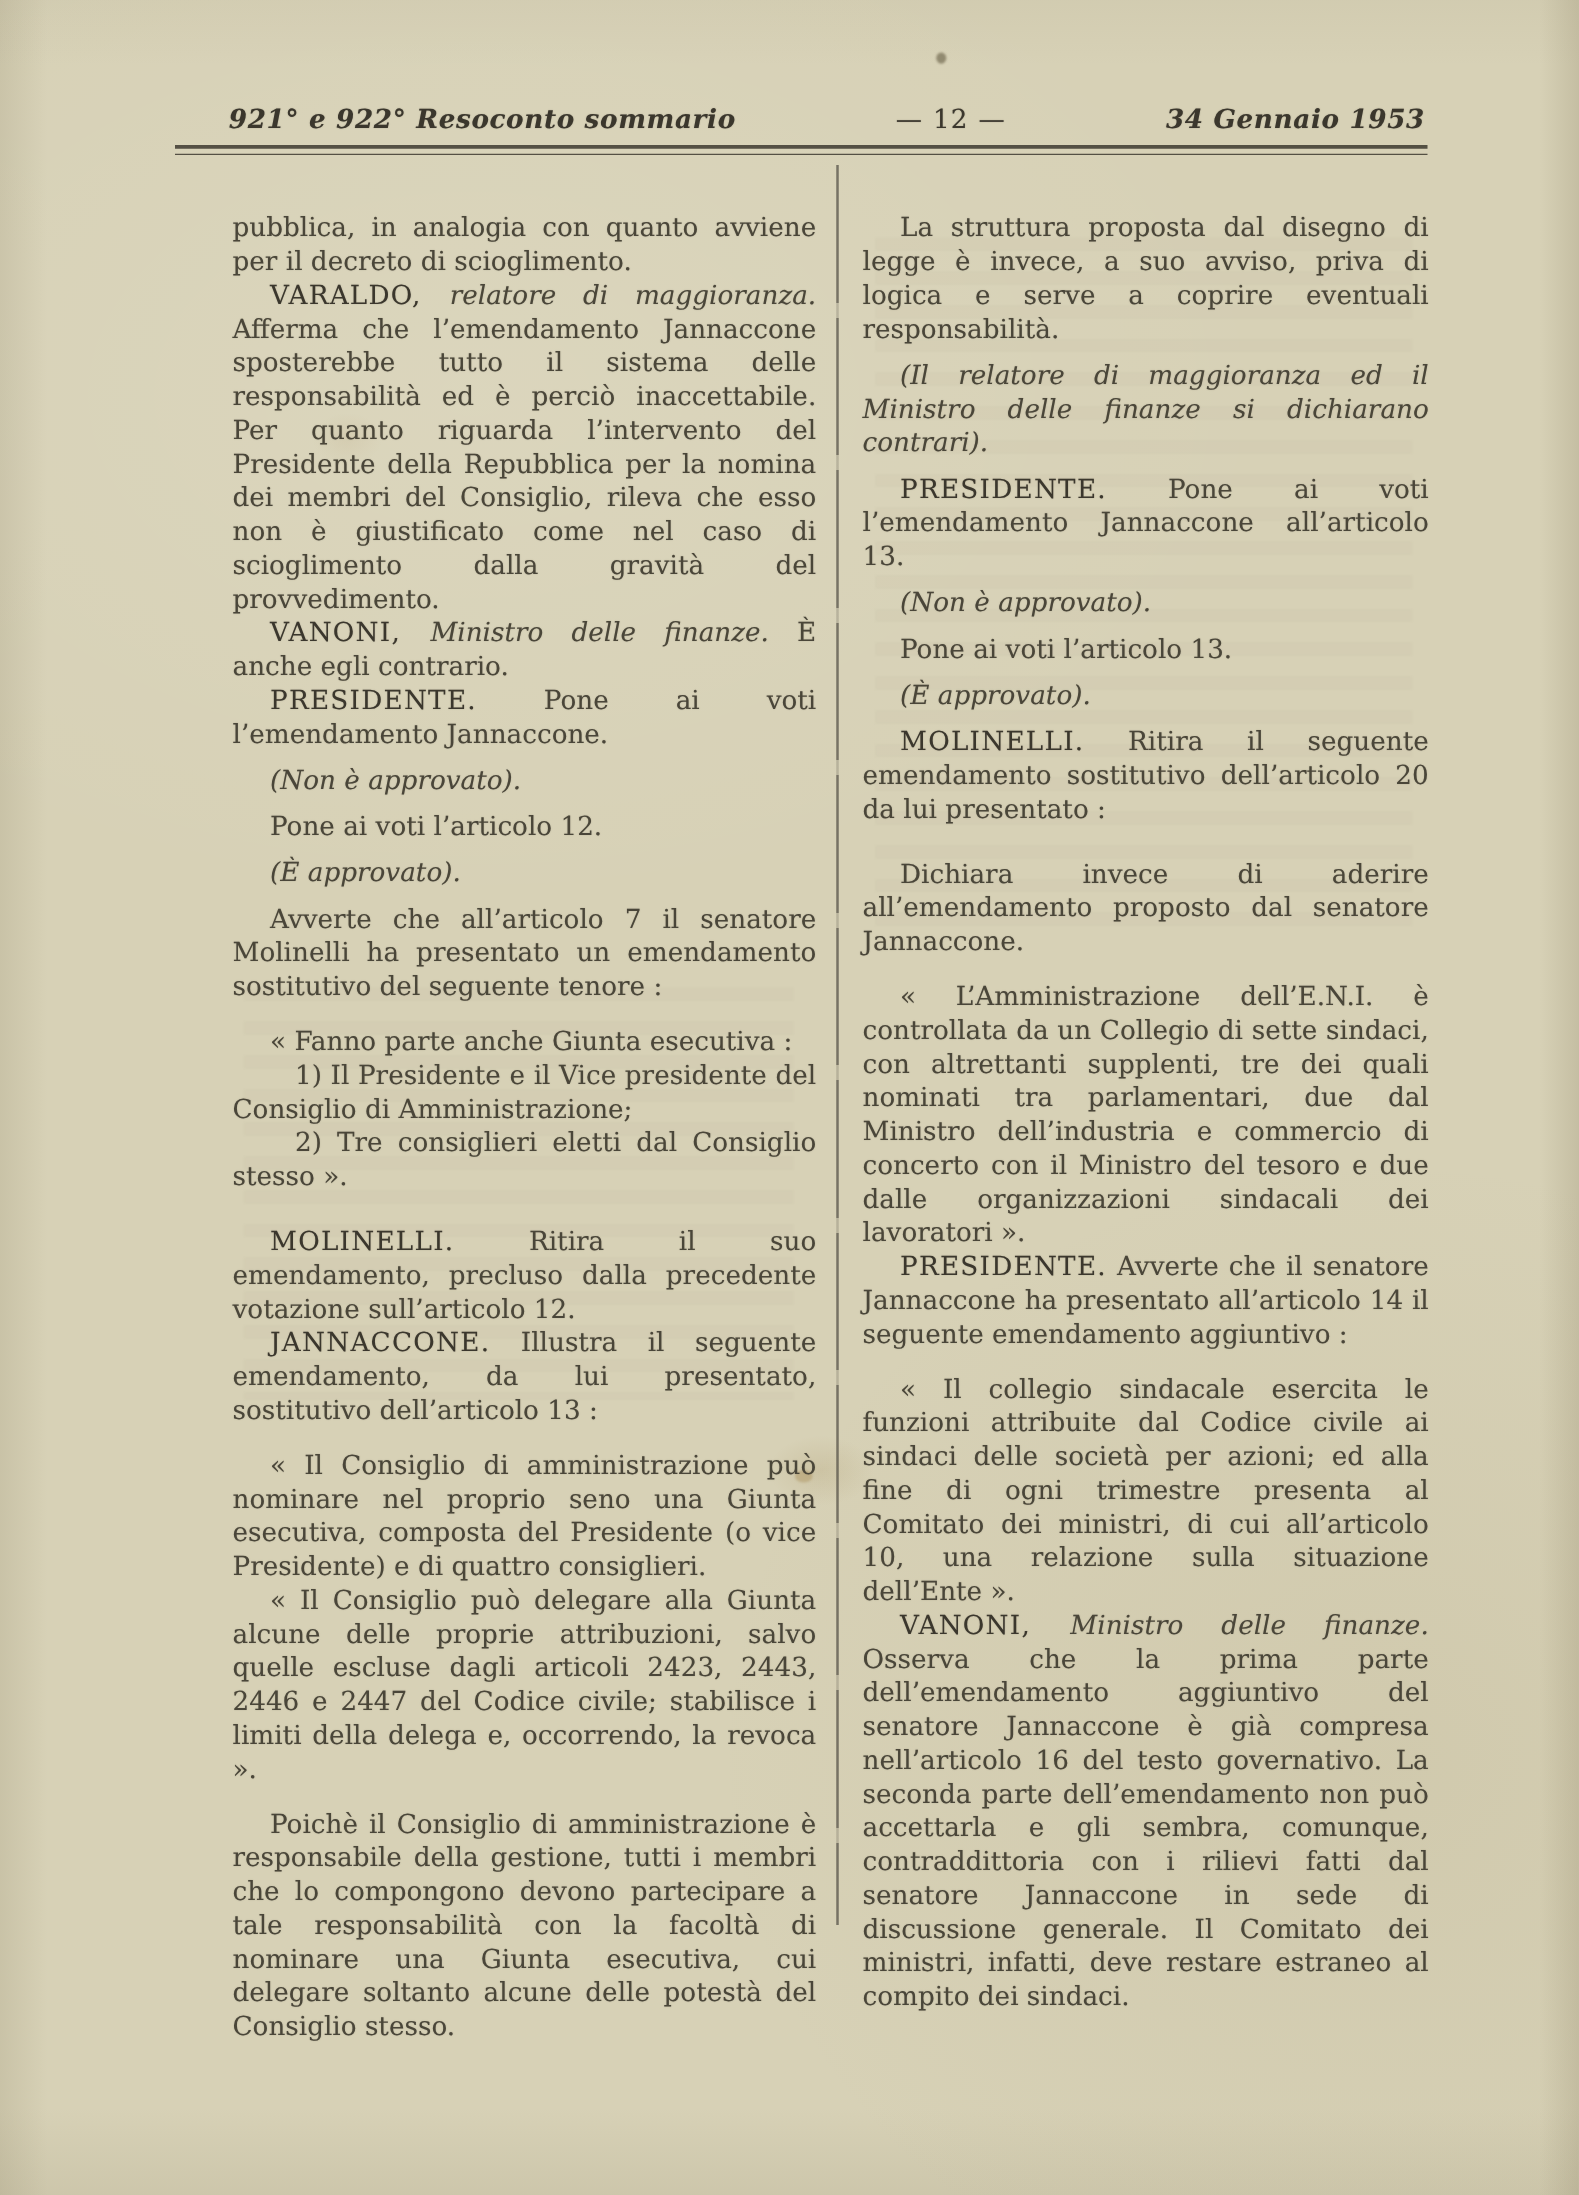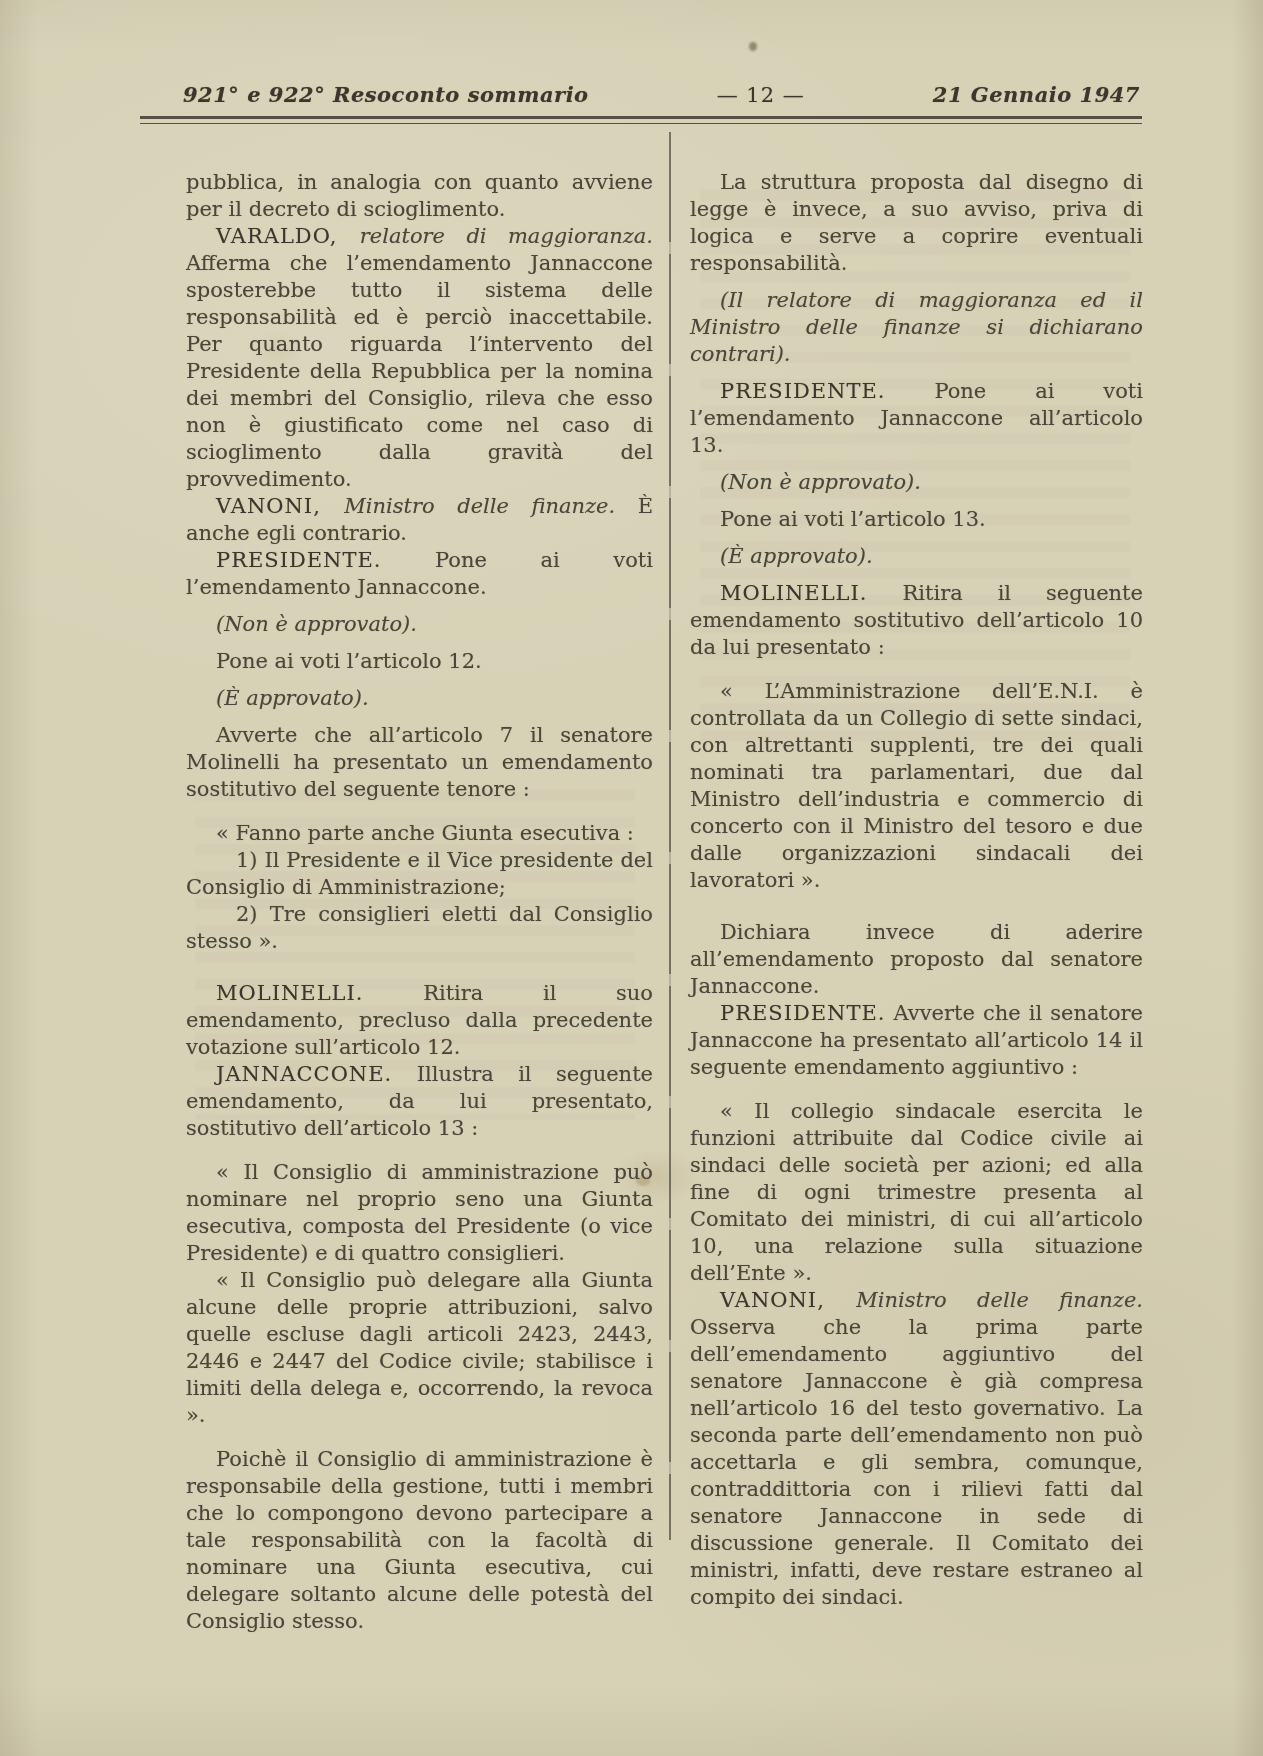--- a/index.html
+++ b/index.html
@@ -78,21 +78,21 @@
 
 <div class="page">
   <div class="ghost g1"></div>
   <div class="ghost g2"></div>
   <div class="speck s1"></div>
   <div class="speck s2"></div>
 
   <div class="header">
     <span class="h-italic">921° e 922° Resoconto sommario</span>
     <span class="h-center">— 12 —</span>
-    <span class="h-italic">21 Gennaio 1947</span>
+    <span class="h-italic">34 Gennaio 1953</span>
   </div>
 
   <div class="rule"></div>
   <div class="divider"></div>
 
   <div class="col col-left" id="col-left">
       <p class="para k-cont g-0"><span class="seg-r">pubblica, in analogia con quanto avviene per il decreto di scioglimento.</span></p>
       <p class="para k-speech g-0"><span class="seg-caps">VARALDO, </span><span class="seg-i">relatore di maggioranza.</span><span class="seg-r"> Afferma che l’emendamento Jannaccone sposterebbe tutto il sistema delle responsabilità ed è perciò inaccettabile. Per quanto riguarda l’intervento del Presidente della Repubblica per la nomina dei membri del Consiglio, rileva che esso non è giustificato come nel caso di scioglimento dalla gravità del provvedimento.</span></p>
       <p class="para k-speech g-0"><span class="seg-caps">VANONI, </span><span class="seg-i">Ministro delle finanze.</span><span class="seg-r"> È anche egli contrario.</span></p>
       <p class="para k-speech g-0"><span class="seg-caps">PRESIDENTE.</span><span class="seg-r"> Pone ai voti l’emendamento Jannaccone.</span></p>
@@ -109,20 +109,20 @@
       <p class="para k-quote g-0"><span class="seg-r">« Il Consiglio può delegare alla Giunta alcune delle proprie attribuzioni, salvo quelle escluse dagli articoli 2423, 2443, 2446 e 2447 del Codice civile; stabilisce i limiti della delega e, occorrendo, la revoca ».</span></p>
       <p class="para k-speech g-m"><span class="seg-r">Poichè il Consiglio di amministrazione è responsabile della gestione, tutti i membri che lo compongono devono partecipare a tale responsabilità con la facoltà di nominare una Giunta esecutiva, cui delegare soltanto alcune delle potestà del Consiglio stesso.</span></p>
     </div>
   <div class="col col-right" id="col-right">
       <p class="para k-speech g-0"><span class="seg-r">La struttura proposta dal disegno di legge è invece, a suo avviso, priva di logica e serve a coprire eventuali responsabilità.</span></p>
       <p class="para k-stage g-s"><span class="seg-i">(Il relatore di maggioranza ed il Ministro delle finanze si dichiarano contrari).</span></p>
       <p class="para k-speech g-s"><span class="seg-caps">PRESIDENTE.</span><span class="seg-r"> Pone ai voti l’emendamento Jannaccone all’articolo 13.</span></p>
       <p class="para k-stage g-s"><span class="seg-i">(Non è approvato).</span></p>
       <p class="para k-speech g-s"><span class="seg-r">Pone ai voti l’articolo 13.</span></p>
       <p class="para k-stage g-s"><span class="seg-i">(È approvato).</span></p>
-      <p class="para k-speech g-s"><span class="seg-caps">MOLINELLI.</span><span class="seg-r"> Ritira il seguente emendamento sostitutivo dell’articolo 10 da lui presentato :</span></p>
+      <p class="para k-speech g-s"><span class="seg-caps">MOLINELLI.</span><span class="seg-r"> Ritira il seguente emendamento sostitutivo dell’articolo 20 da lui presentato :</span></p>
+      <p class="para k-speech g-l"><span class="seg-r">Dichiara invece di aderire all’emendamento proposto dal senatore Jannaccone.</span></p>
       <p class="para k-quote g-m"><span class="seg-r">« L’Amministrazione dell’E.N.I. è controllata da un Collegio di sette sindaci, con altrettanti supplenti, tre dei quali nominati tra parlamentari, due dal Ministro dell’industria e commercio di concerto con il Ministro del tesoro e due dalle organizzazioni sindacali dei lavoratori ».</span></p>
-      <p class="para k-speech g-l"><span class="seg-r">Dichiara invece di aderire all’emendamento proposto dal senatore Jannaccone.</span></p>
       <p class="para k-speech g-0"><span class="seg-caps">PRESIDENTE.</span><span class="seg-r"> Avverte che il senatore Jannaccone ha presentato all’articolo 14 il seguente emendamento aggiuntivo :</span></p>
       <p class="para k-quote g-m"><span class="seg-r">« Il collegio sindacale esercita le funzioni attribuite dal Codice civile ai sindaci delle società per azioni; ed alla fine di ogni trimestre presenta al Comitato dei ministri, di cui all’articolo 10, una relazione sulla situazione dell’Ente ».</span></p>
       <p class="para k-speech g-0"><span class="seg-caps">VANONI, </span><span class="seg-i">Ministro delle finanze.</span><span class="seg-r"> Osserva che la prima parte dell’emendamento aggiuntivo del senatore Jannaccone è già compresa nell’articolo 16 del testo governativo. La seconda parte dell’emendamento non può accettarla e gli sembra, comunque, contraddittoria con i rilievi fatti dal senatore Jannaccone in sede di discussione generale. Il Comitato dei ministri, infatti, deve restare estraneo al compito dei sindaci.</span></p>
     </div>
 </div>
 
 </body></html>

